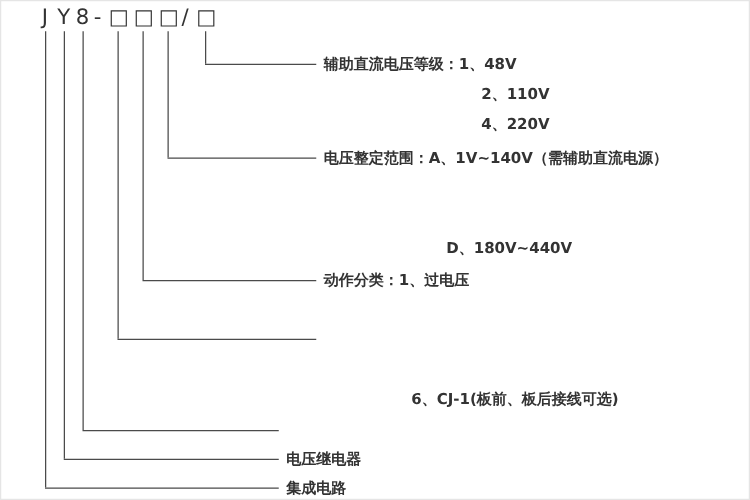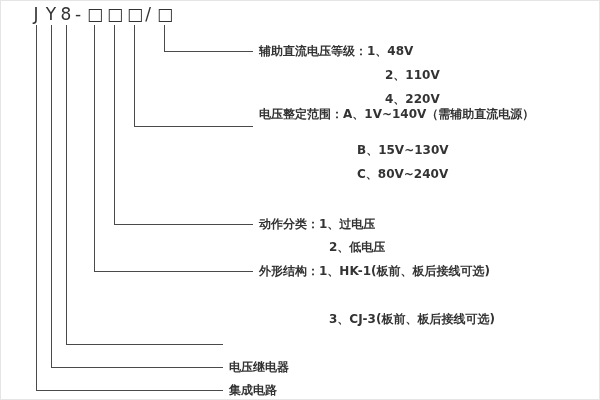--- a/index.html
+++ b/index.html
@@ -64,26 +64,23 @@
   <div class="hl" style="left:113px;top:223px;width:139px"></div>
   <div class="hl" style="left:93px;top:270px;width:159px"></div>
   <div class="hl" style="left:65px;top:343px;width:157px"></div>
   <div class="hl" style="left:50px;top:366px;width:172px"></div>
   <div class="hl" style="left:35px;top:389px;width:187px"></div>
 
   <div class="lbl" style="left:258px;top:41px">辅助直流电压等级：1、48V</div>
   <div class="lbl" style="left:384px;top:65px">2、110V</div>
   <div class="lbl" style="left:384px;top:89px">4、220V</div>
 
-  <div class="lbl" style="left:258px;top:104px">电压整定范围：A、1V~140V（需辅助直流电源）</div>
-  <div class="lbl" style="left:356px;top:140px">B、15V~130V</div>
-  <div class="lbl" style="left:356px;top:164px">C、80V~240V</div>
+  <div class="lbl" style="left:258px;top:116px">电压整定范围：A、1V~140V（需辅助直流电源）</div>
+  <div class="lbl" style="left:356px;top:188px">D、180V~440V</div>
 
   <div class="lbl" style="left:258px;top:214px">动作分类：1、过电压</div>
-  <div class="lbl" style="left:328px;top:237px">2、低电压</div>
 
-  <div class="lbl" style="left:258px;top:261px">外形结构：1、HK-1(板前、板后接线可选)</div>
-  <div class="lbl" style="left:328px;top:309px">3、CJ-3(板前、板后接线可选)</div>
+  <div class="lbl" style="left:328px;top:309px">6、CJ-1(板前、板后接线可选)</div>
 
   <div class="lbl" style="left:228px;top:357px">电压继电器</div>
   <div class="lbl" style="left:228px;top:380px">集成电路</div>
 
 </div>
 
 </body></html>

